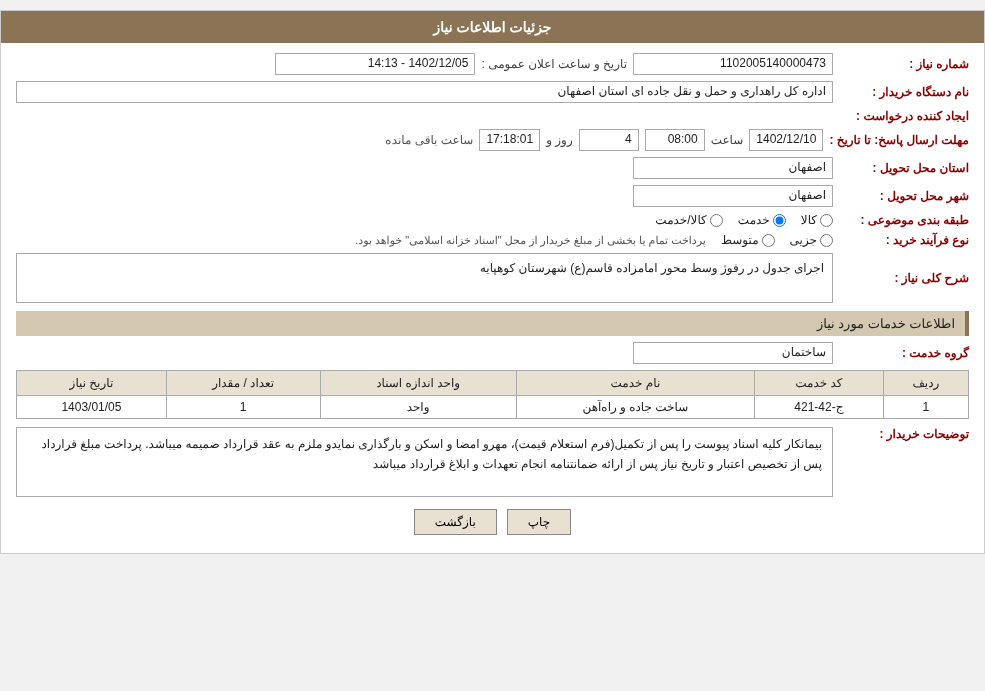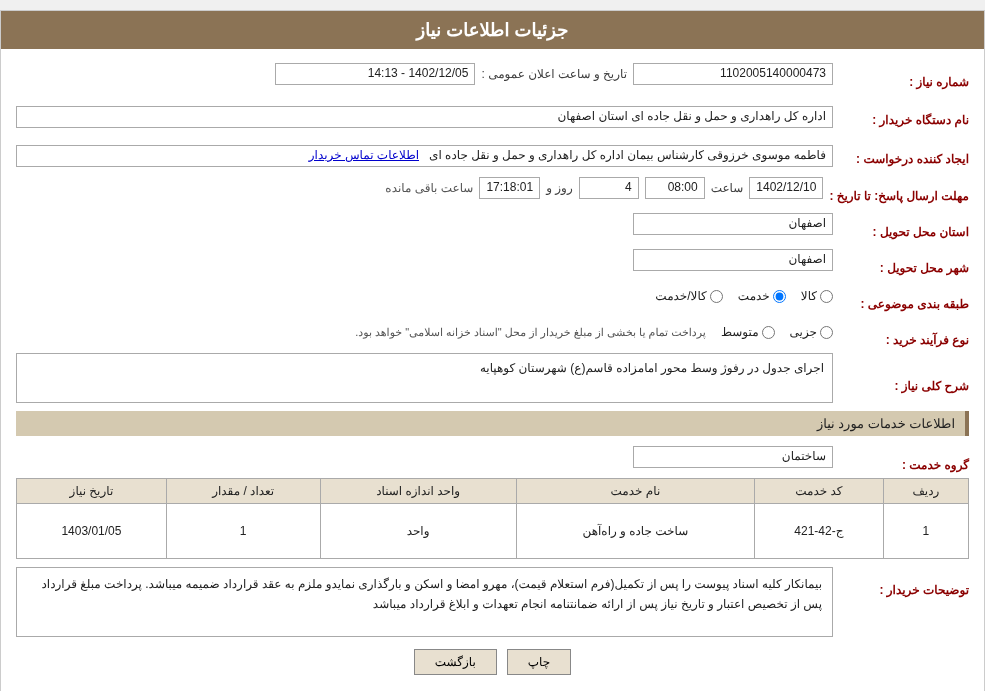--- a/index.html
+++ b/index.html
@@ -14,50 +14,48 @@
       max-width: 985px;
       margin: 10px auto;
       background: #fff;
       border: 1px solid #ccc;
     }
     .header-bar {
       background: #8B7355;
       color: #fff;
       text-align: center;
       padding: 8px 15px;
-      font-size: 18px;
+      font-size: 14px;
       font-weight: bold;
     }
     .content {
       padding: 10px 15px;
     }
     .info-row {
       display: flex;
       align-items: center;
       margin-bottom: 6px;
       gap: 6px;
     }
     .label {
       color: #8B0000;
       font-weight: bold;
       min-width: 130px;
       text-align: right;
       white-space: nowrap;
-      margin-top: 16px;
     }
     .value-box {
       border: 1px solid #aaa;
       background: #fff;
       padding: 2px 6px;
       min-height: 22px;
       min-width: 80px;
     }
     .value-box.wide {
       flex: 1;
-      margin-top: 11px;
     }
     .value-box.medium {
       min-width: 200px;
     }
     .value-box.small {
       min-width: 60px;
     }
     .inline-label {
       color: #404040;
       white-space: nowrap;
@@ -112,21 +110,21 @@
     }
     table th {
       background: #e8e0d0;
       border: 1px solid #aaa;
       padding: 5px 8px;
       text-align: center;
       font-weight: normal;
     }
     table td {
       border: 1px solid #aaa;
-      padding: 20px 8px;
+      padding: 4px 8px;
       text-align: center;
     }
     .notes-box {
       border: 1px solid #aaa;
       background: #fff;
       padding: 6px 10px;
       min-height: 70px;
       line-height: 1.7;
       text-align: right;
       flex: 1;
@@ -168,25 +166,20 @@
       <div class="value-box medium">1402/12/05 - 14:13</div>
     </div>
 
     <div class="info-row">
       <span class="label">نام دستگاه خریدار :</span>
       <div class="value-box wide">اداره کل راهداری و حمل و نقل جاده ای استان اصفهان</div>
     </div>
 
     <div class="info-row">
       <span class="label">ایجاد کننده درخواست :</span>
-      <div class="value-box wide">
-        <span>فاطمه موسوی خرزوقی کارشناس بیمان اداره کل راهداری و حمل و نقل جاده ای</span>
-        &nbsp;
-        <span class="link-text">اطلاعات تماس خریدار</span>
-      </div>
     </div>
 
     <div class="info-row">
       <span class="label">مهلت ارسال پاسخ: تا تاریخ :</span>
       <div class="value-box small">1402/12/10</div>
       <span class="inline-label">ساعت</span>
       <div class="value-box small">08:00</div>
       <div class="value-box small">4</div>
       <span class="inline-label">روز و</span>
       <div class="value-box small">17:18:01</div>

